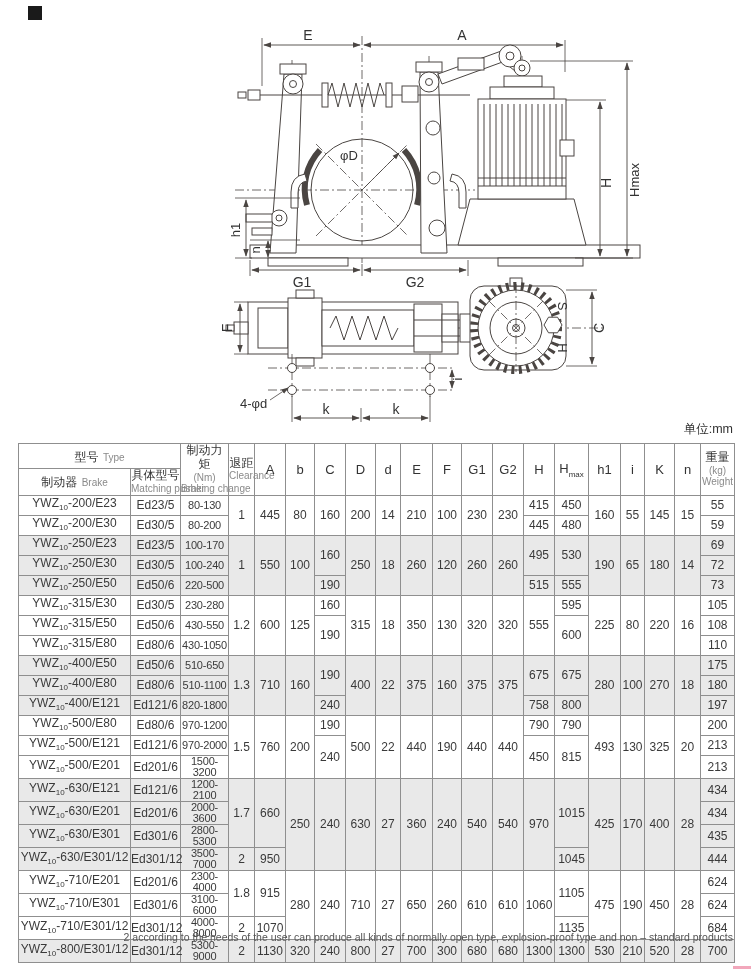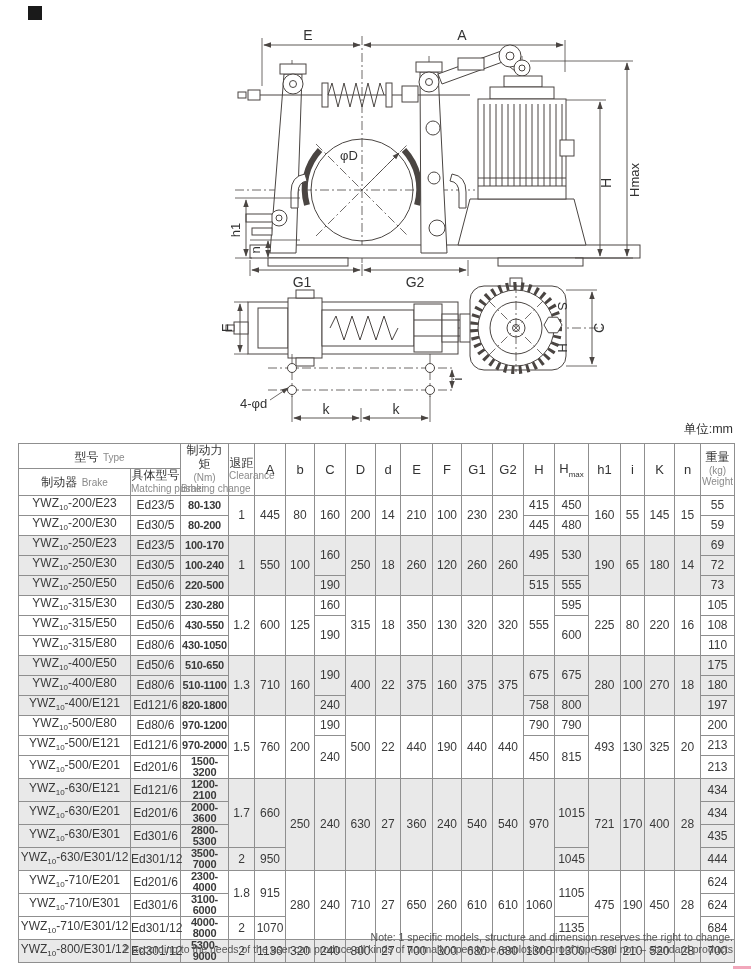--- a/index.html
+++ b/index.html
@@ -34,21 +34,21 @@
   thead th{font-weight:normal;background:#fff;}
   .hr1 th{height:24px;}
   .hr2 th{height:21px;}
   th .cn{font-size:12px;color:#333;}
   th .sm{font-size:12px;}
   th .en{font-size:10px;color:#8a8a8a;white-space:nowrap;}
   th .blk{display:block;line-height:1.15;}
   th.dim{font-size:13px;}
   th.dim sub,td sub{font-size:8px;}
   tbody td{height:19px;font-size:12px;color:#3a3a3a;background:#fff;line-height:1;}
-  tbody td.torq{font-size:11px;letter-spacing:-.2px;font-weight:bold;}
+  tbody td.torq{font-size:11px;letter-spacing:-.2px;}
   tr.shade td{background:#e9e9e9;}
   
   .notes{position:absolute;left:18px;top:932px;width:715px;text-align:right;}
   .note-cn{font-size:11.5px;color:#333;line-height:13px;}
   .note-en{font-size:10.5px;color:#555;line-height:11.5px;}
   .edge-mark{position:absolute;right:0;bottom:0;width:18px;height:3px;background:#f2a7bb;}
 </style>
 </head>
 <body>
 
@@ -505,21 +505,21 @@
         <td rowspan="4">250</td>
         <td rowspan="4">240</td>
         <td rowspan="4">630</td>
         <td rowspan="4">27</td>
         <td rowspan="4">360</td>
         <td rowspan="4">240</td>
         <td rowspan="4">540</td>
         <td rowspan="4">540</td>
         <td rowspan="4">970</td>
         <td rowspan="3">1015</td>
-        <td rowspan="4">721</td>
+        <td rowspan="4">425</td>
         <td rowspan="4">170</td>
         <td rowspan="4">400</td>
         <td rowspan="4">28</td>
         <td>434</td>
       </tr>
       <tr class="shade">
         <td>YWZ<sub>10</sub>-630/E201</td>
         <td>Ed201/6</td>
         <td class="torq">2000-3600</td>
         <td>434</td>
@@ -595,17 +595,16 @@
         <td>530</td>
         <td>210</td>
         <td>520</td>
         <td>28</td>
         <td>700</td>
       </tr>
     </tbody>
 </table>
 
 <div class="notes">
-  <div class="note-en">Note: 1 specific models, structure and dimension reserves the right to change.</div>
   <div class="note-en">2 according to the needs of the user can produce all kinds of normally open type, explosion-proof type and non – standard products</div>
 </div>
 
 <div class="edge-mark"></div>
 
 </body></html>

